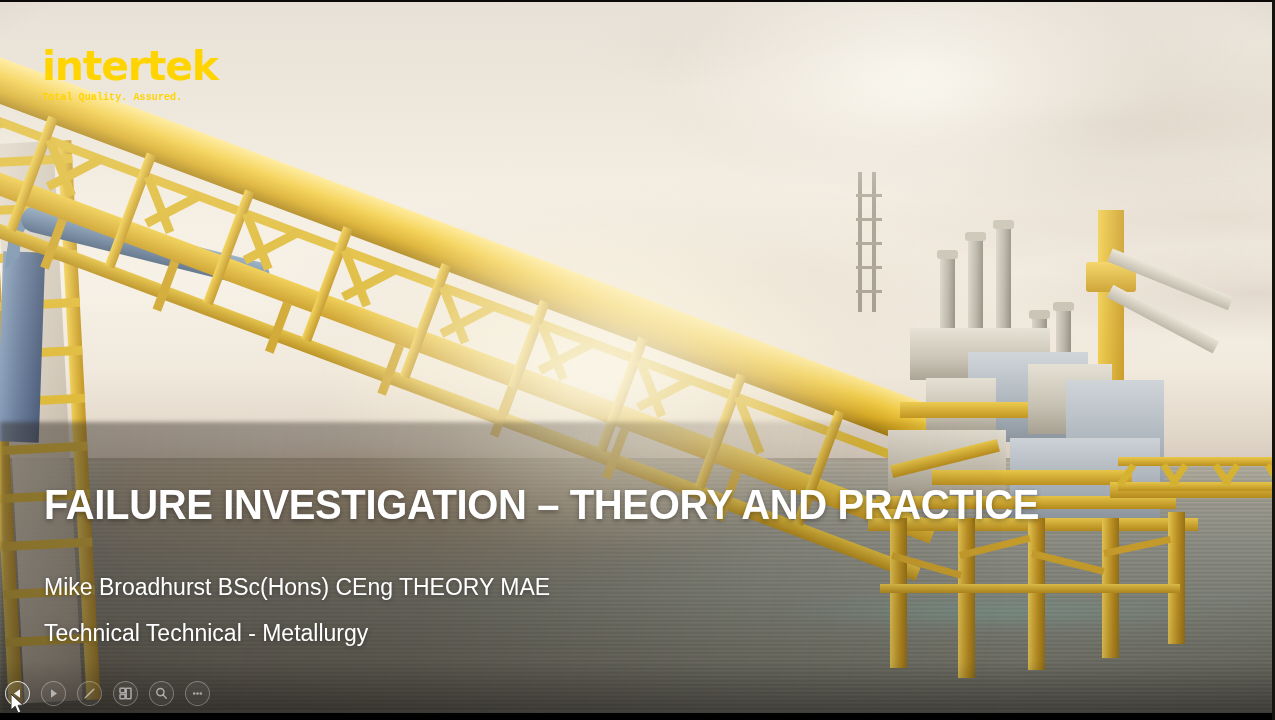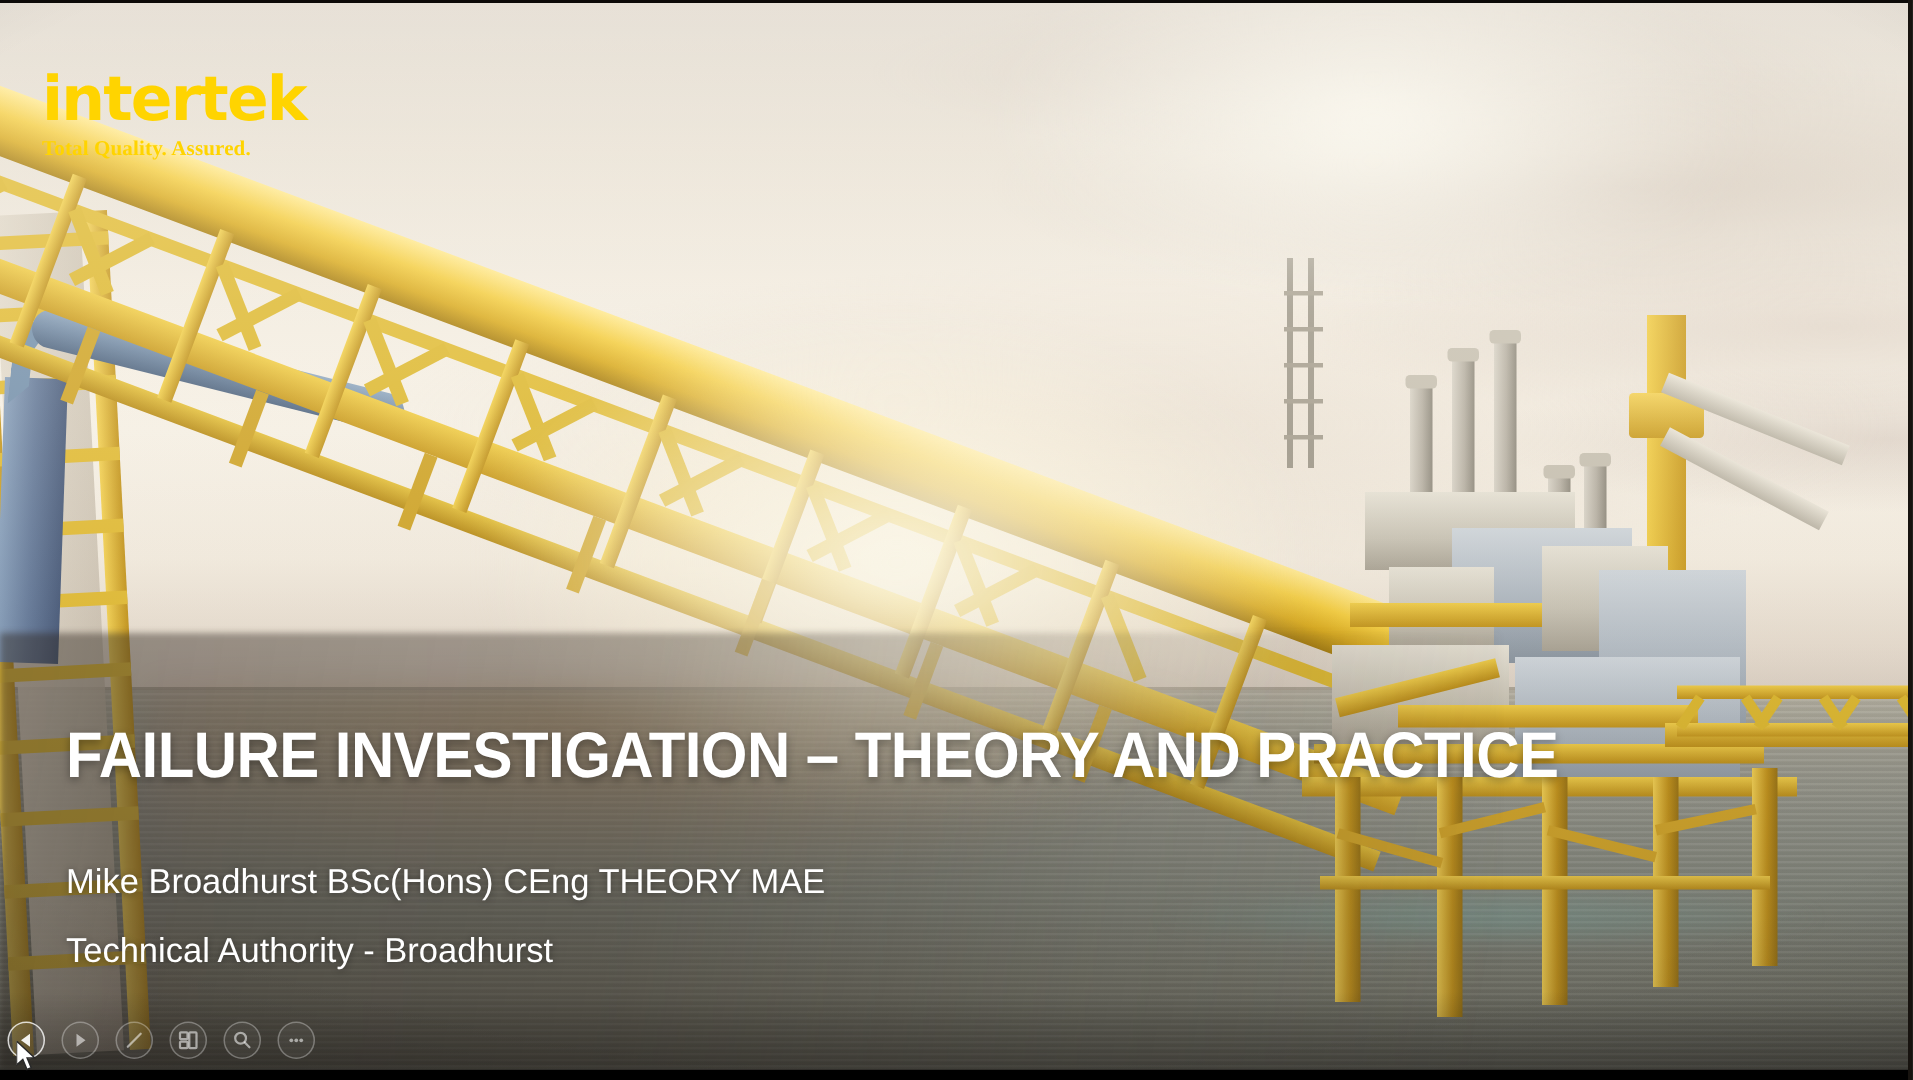--- a/index.html
+++ b/index.html
@@ -241,38 +241,38 @@
   .text-scrim {
     position:absolute; left:0; top: 420px; width: 1000px; height: 291px;
     pointer-events:none;
     background: linear-gradient(100deg, rgba(48,40,34,.46) 0%, rgba(52,44,36,.36) 42%,
                                         rgba(60,52,42,.12) 74%, rgba(60,52,42,0) 100%);
     filter: blur(2px);
   }
 
   
   #logo {
-    position: absolute; left: 28px; top: 44px; z-index: 30;
+    position: absolute; left: 42px; top: 44px; z-index: 30;
     line-height: 1;
     user-select: none;
   }
   #logo .word {
     font-size: 41px;
     font-weight: 700;
     letter-spacing: -1.2px;
     color: #FFD400;
     font-family: "DejaVu Sans", sans-serif;
   }
   #logo .tag {
     margin-top: 6px;
-    font-size: 14px;
+    font-size: 10px;
     font-weight: 700;
     color: #FFD400;
     letter-spacing: .1px;
-    font-family: Liberation Serif, serif;
+    font-family: Liberation Mono, monospace;
   }
 
   
   #slide-text { position:absolute; left: 44px; top: 478px; z-index: 25; }
   #slide-title {
     font-size: 43px;
     font-weight: 700;
     color: #ffffff;
     letter-spacing: -0.4px;
     transform: scaleX(.93);
@@ -503,21 +503,21 @@
     <div class="vignette"></div>
 
     <div id="logo">
       <div class="word">intertek</div>
       <div class="tag">Total Quality. Assured.</div>
     </div>
 
     <div id="slide-text">
       <div id="slide-title">FAILURE INVESTIGATION – THEORY AND PRACTICE</div>
       <div id="slide-sub1">Mike Broadhurst BSc(Hons) CEng THEORY MAE</div>
-      <div id="slide-sub2">Technical Authority - Broadhurst</div>
+      <div id="slide-sub2">Technical Technical - Metallurgy</div>
     </div>
 
   </div>
 
   <div id="bar-shade"></div>
 
   <div id="toolbar">
 
     <div class="tbtn active" title="Previous">
       <span>

